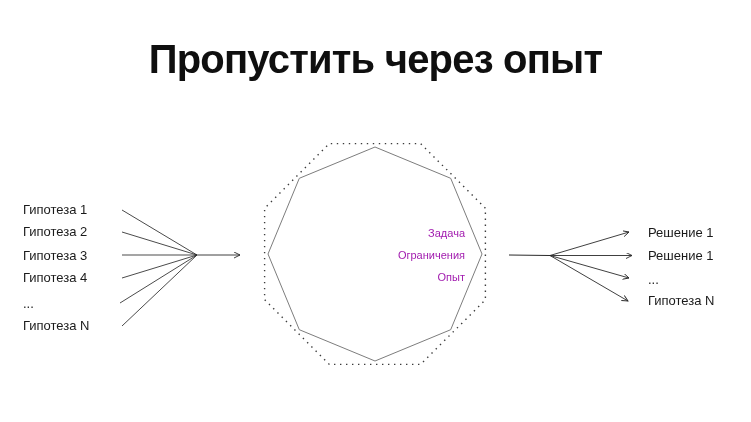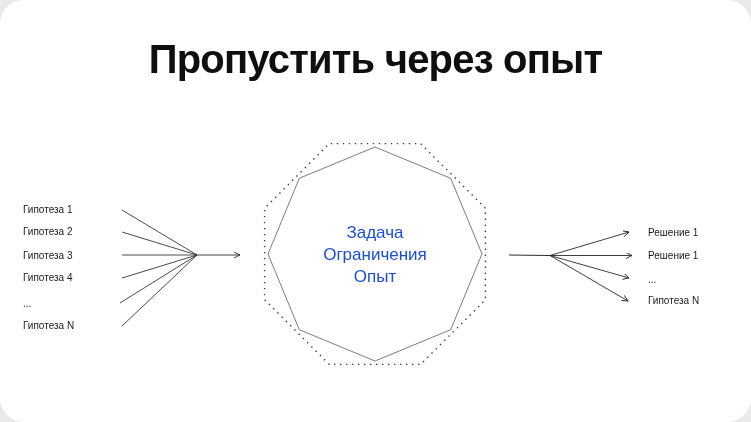--- a/index.html
+++ b/index.html
@@ -8,21 +8,20 @@
     background: #e9e9e9;
     font-family: "Liberation Sans", "DejaVu Sans", sans-serif;
   }
   .slide {
     position: relative;
     width: 751px;
     height: 422px;
     background: #ffffff;
     overflow: hidden;
     margin: 0 auto;
-    border-radius: 24px;
   }
   .title {
     position: absolute;
     top: 10px;
     left: 0;
     width: 751px;
     text-align: center;
     color: #0f0f0f;
     font-size: 40px;
     line-height: 45px;
@@ -32,34 +31,34 @@
   .title .line { display: block; }
   .diagram-svg {
     position: absolute;
     top: 0;
     left: 0;
   }
   .label {
     position: absolute;
     height: 16px;
     line-height: 16px;
-    font-size: 10px;
+    font-size: 13px;
     color: #1a1a1a;
     white-space: nowrap;
   }
   .label-left  { left: 23px;  text-align: left; }
   .label-right { left: 648px; text-align: right; }
   .center-text {
     position: absolute;
     left: 285px;
     top: 222px;
     width: 180px;
-    text-align: center;
-    font-size: 17px;
-    color: #1d4ed8;
+    text-align: right;
+    font-size: 11px;
+    color: #a21caf;
   }
   .center-text .cline {
     display: block;
     height: 22px;
     line-height: 22px;
     white-space: nowrap;
   }
 </style>
 </head>
 <body>

